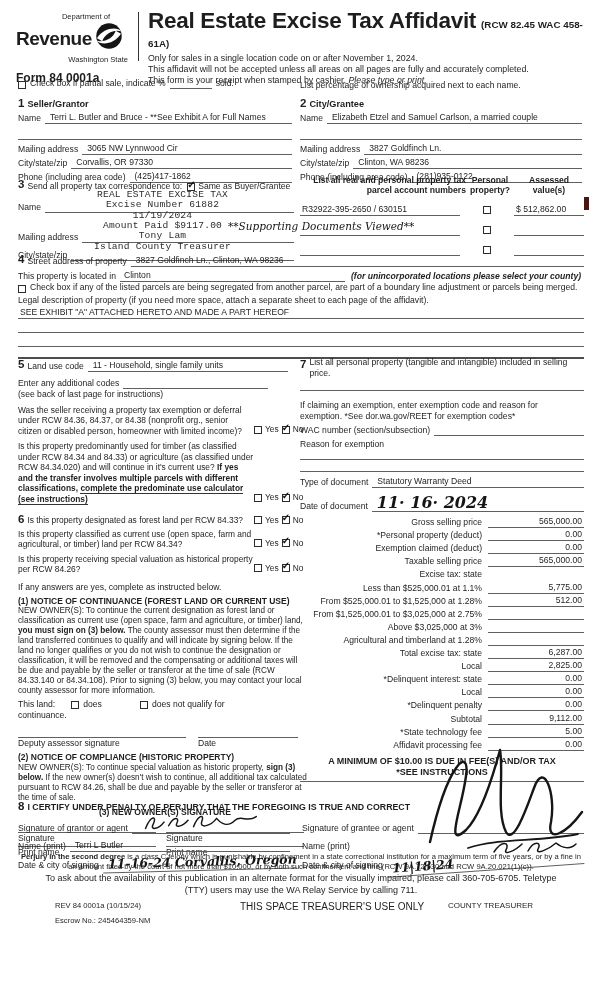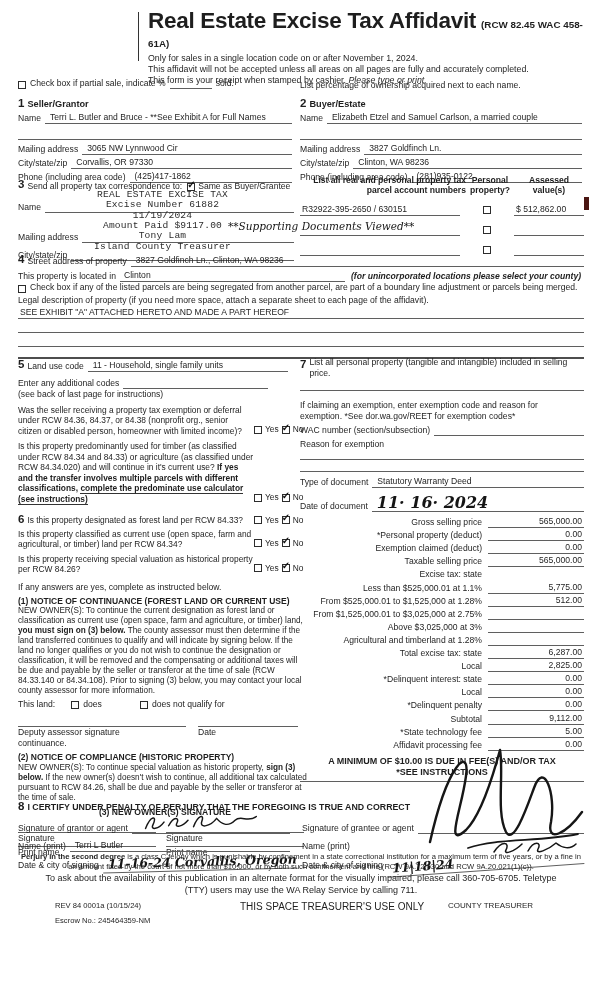--- a/index.html
+++ b/index.html
@@ -38,20 +38,35 @@
   .prow{display:flex;align-items:flex-end;height:20px;font-size:8.6px}
   .stamp{font-family:"Liberation Mono",monospace;font-size:9.6px;line-height:1.08;color:#2c2c2c;text-align:center;letter-spacing:0.2px}
   .hand{font-family:"DejaVu Serif",serif;font-style:italic;color:#151515}
   svg.sig path{fill:none;stroke:#161616;stroke-linecap:round;stroke-linejoin:round}
 </style>
 </head>
 <body>
 
 <div class="page">
 
+  <div class="abs" style="left:16px;top:12px;width:120px">
+    <div class="logo-dept">Department of</div>
+    <div style="display:flex;align-items:center">
+      <div class="logo-rev">Revenue</div>
+      <span style="margin-left:2px">
+        <svg width="30" height="30" viewBox="0 0 40 40">
+          <circle cx="20" cy="20" r="17" fill="#141414"></circle>
+          <path d="M4,23 C13,9 30,7 37,14 C27,11 15,16 11,27 Z" fill="#fff"></path>
+          <path d="M36,17 C27,31 10,33 3,26 C13,29 25,24 29,13 Z" fill="#fff"></path>
+        </svg>
+      </span>
+    </div>
+    <div class="logo-state">Washington State</div>
+    <div class="logo-form">Form 84 0001a</div>
+  </div>
   <div class="abs vrule" style="left:138px;top:12px;height:49px"></div>
 
   <div class="abs" style="left:148px;top:10px;width:446px">
     <div>
       <span class="title">Real Estate Excise Tax Affidavit</span><span class="titleref">(RCW 82.45 WAC 458-61A)</span>
     </div>
     <div class="sub" style="margin-top:2px">Only for sales in a single location code on or after November 1, 2024.</div>
     <div class="sub">This affidavit will not be accepted unless all areas on all pages are fully and accurately completed.</div>
     <div class="sub"><span>This form is your receipt when stamped by cashier. </span><span class="i">Please type or print.</span></div>
   </div>
@@ -79,21 +94,21 @@
         <span class="lab">City/state/zip</span>
         <span class="fill">Corvallis, OR 97330</span>
       </div>
     <div class="row" style="margin-top:2px">
         <span class="lab">Phone (including area code)</span>
         <span class="fill">(425)417-1862</span>
       </div>
   </div>
 
   <div class="abs fs8" style="left:300px;top:96px;width:282px">
-    <div><span class="secnum">2</span><span class="sechead">Buyer/Estate</span></div>
+    <div><span class="secnum">2</span><span class="sechead">City/Grantee</span></div>
     <div class="row" style="margin-top:1px">
         <span class="lab">Name</span>
         <span class="fill">Elizabeth Etzel and Samuel Carlson, a married couple</span>
       </div>
     <div class="line" style="margin-top:15px"></div>
     <div class="row" style="margin-top:3px">
         <span class="lab">Mailing address</span>
         <span class="fill">3827 Goldfinch Ln.</span>
       </div>
     <div class="row" style="margin-top:2px">
@@ -265,32 +280,32 @@
     <div style="font-size:8.2px;line-height:1.22;width:290px">
       <span>NEW OWNER(S): To continue the current designation as forest land or classification as current use (open space, farm and agriculture, or timber) land, </span><span class="b">you must sign on (3) below.</span><span> The county assessor must then determine if the land transferred continues to qualify and will indicate by signing below. If the land no longer qualifies or you do not wish to continue the designation or classification, it will be removed and the compensating or additional taxes will be due and payable by the seller or transferor at the time of sale (RCW 84.33.140 or 84.34.108). Prior to signing (3) below, you may contact your local county assessor for more information.</span>
     </div>
     <div class="row" style="margin-top:3px">
       <span>This land:</span>
       <span class="cb" style="margin:0 4px 1px 16px"></span>
       <span>does</span>
       <span class="cb" style="margin:0 4px 1px 38px"></span>
       <span>does not qualify for</span>
     </div>
+    <div>continuance.</div>
+
     <div style="display:flex;margin-top:16px">
       <div style="width:168px">
           <div class="line"></div>
           <div>Deputy assessor signature</div>
         </div>
       <div style="width:100px;margin-left:12px">
           <div class="line"></div>
           <div>Date</div>
         </div>
     </div>
-
-    <div>continuance.</div>
 
     <div class="b" style="margin-top:3px;font-size:8.5px">(2) NOTICE OF COMPLIANCE (HISTORIC PROPERTY)</div>
     <div style="font-size:8.2px;line-height:1.22;width:290px">
       <span>NEW OWNER(S): To continue special valuation as historic property, </span><span class="b">sign (3) below.</span><span> If the new owner(s) doesn't wish to continue, all additional tax calculated pursuant to RCW 84.26, shall be due and payable by the seller or transferor at the time of sale.</span>
     </div>
     <div class="b" style="text-align:center;margin-top:4px">(3) NEW OWNER(S) SIGNATURE</div>
 
     <div style="display:flex;margin-top:14px">
       <div style="width:138px">
           <div class="line"></div>

